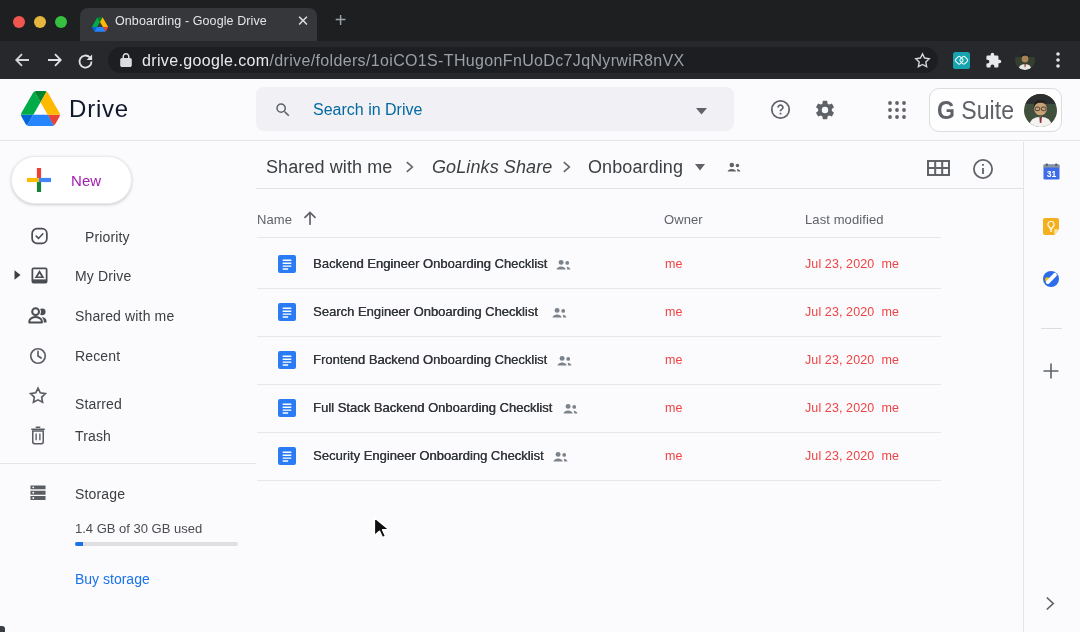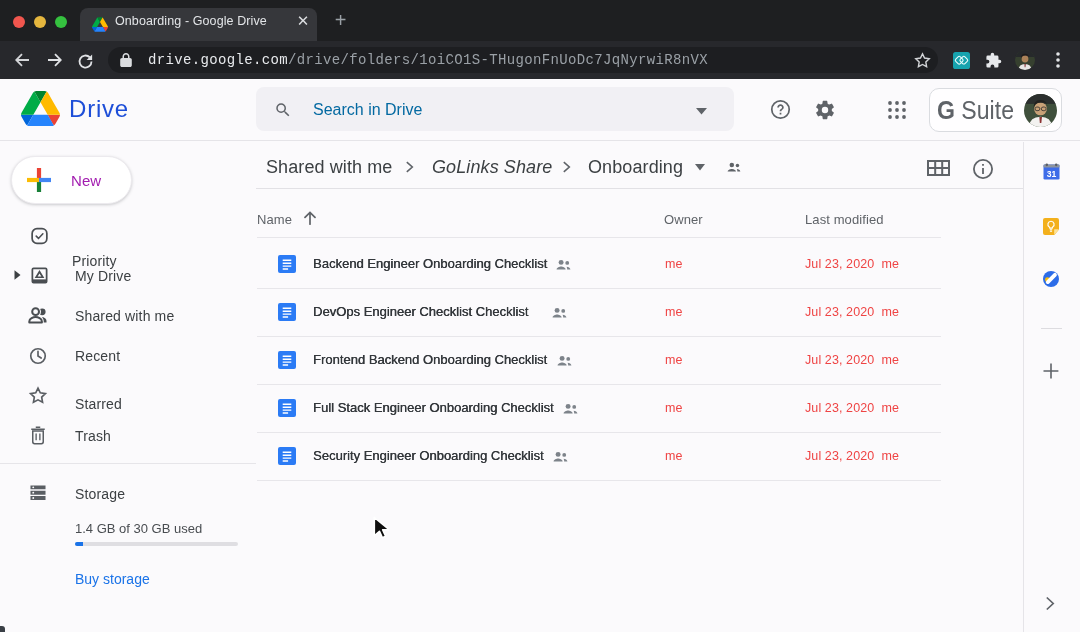--- a/index.html
+++ b/index.html
@@ -10,26 +10,26 @@
   
   #tabbar { left:0; top:0; width:1080px; height:41px; background:#1e1f21; }
   .light { width:12px; height:12px; border-radius:50%; top:16px; }
   #tab { left:80px; top:8px; width:237px; height:33px; background:#36373b; border-radius:8px 8px 0 0; }
   #tabtitle { left:115px; top:14px; font-size:12.5px; color:#e3e5e8; letter-spacing:0.1px; }
   #tabx { left:295px; top:13px; width:16px; height:16px; color:#dcdee1; font-size:15px; line-height:16px; text-align:center; }
   #newtab { left:332px; top:12px; width:17px; height:17px; color:#9aa0a6; font-size:20px; line-height:17px; text-align:center; font-weight:400; }
 
   #toolbar { left:0; top:41px; width:1080px; height:38px; background:#27282c; }
   #urlpill { left:108px; top:47px; width:830px; height:26px; background:#1d1e21; border-radius:13px; }
-  #urltext { left:148px; top:52px; font-size:14px; color:#e8eaed; white-space:nowrap; letter-spacing:0.35px;font-family:Liberation Mono, monospace; }
+  #urltext { left:142px; top:52px; font-size:16px; color:#e8eaed; white-space:nowrap; letter-spacing:0.35px; }
   #urltext span { color:#9aa0a6; }
 
   
   #dheader { left:0; top:79px; width:1080px; height:62px; background:#fbfafc; border-bottom:1px solid #e5e4e8; }
-  #drivename { left:69px; top:95px; font-size:24px; color:#1d4ed8; letter-spacing:0.8px; }
+  #drivename { left:69px; top:95px; font-size:24px; color:#0f172a; letter-spacing:0.8px; }
   #searchbar { left:256px; top:87px; width:478px; height:44px; background:#f1f0f4; border-radius:8px; }
   #searchph { left:313px; top:101px; font-size:16px; color:#0369a1; }
   #gsuite { left:929px; top:88px; width:133px; height:44px; border:1px solid #dadce0; border-radius:10px; background:#fffeff; }
 
   
   #newbtn { left:11px; top:156px; width:121px; height:48px; background:#fff; border:1px solid #eceaee; border-radius:24px; box-shadow:0 1px 3px rgba(60,64,67,0.25); }
   #newlabel { left:71px; top:172px; font-size:15px; color:#a21caf; letter-spacing:0.1px; }
   .navlabel { font-size:14px; color:#3c4043; font-weight:500; letter-spacing:0.15px; }
   #sidediv { left:0px; top:463px; width:256px; height:1px; background:#e6e5e9; }
   #storagetext { left:75px; top:521px; font-size:13px; color:#494d51; }
@@ -72,21 +72,21 @@
 <div id="drivename" class="abs">Drive</div>
 <div id="searchbar" class="abs"></div>
 <div id="searchph" class="abs">Search in Drive</div>
 <div id="gsuite" class="abs"></div>
 <svg class="abs" style="left:937px; top:95px;" width="82" height="30" viewBox="0 0 82 30">
     <text x="0" y="23.5" font-family="Liberation Sans" font-size="25.5" fill="#5f6368" textLength="77" lengthAdjust="spacingAndGlyphs"><tspan font-weight="bold">G</tspan> Suite</text>
   </svg>
 
 <div id="newbtn" class="abs"></div>
 <div id="newlabel" class="abs">New</div>
-<div class="abs navlabel" style="left:72px; top:229px;margin-top:24px;">Priority</div>
+<div class="abs navlabel" style="left:85px; top:229px;">Priority</div>
 <div class="abs navlabel" style="left:75px; top:268px;">My Drive</div>
 <div class="abs navlabel" style="left:75px; top:308px;">Shared with me</div>
 <div class="abs navlabel" style="left:75px; top:348px;">Recent</div>
 <div class="abs navlabel" style="left:75px; top:396px;">Starred</div>
 <div class="abs navlabel" style="left:75px; top:428px;">Trash</div>
 <div id="sidediv" class="abs"></div>
 <div class="abs navlabel" style="left:75px; top:486px;">Storage</div>
 <div id="storagetext" class="abs">1.4 GB of 30 GB used</div>
 <div id="storagebar" class="abs"></div>
 <div id="storagefill" class="abs"></div>
@@ -107,23 +107,23 @@
 <div class="abs colhead" style="left:664px; font-weight:400;">Owner</div>
 <div class="abs colhead" style="left:805px; font-weight:400;">Last modified</div>
 <div class="abs tline" style="top:237px;"></div>
 <div class="abs tline" style="top:288px;"></div>
 <div class="abs tline" style="top:336px;"></div>
 <div class="abs tline" style="top:384px;"></div>
 <div class="abs tline" style="top:432px;"></div>
 <div class="abs tline" style="top:480px;"></div>
 
 <div class="abs fname" style="left:313px; top:256px;">Backend Engineer Onboarding Checklist</div>
-<div class="abs fname" style="left:313px; top:304px;">DevOps Engineer Checklist Checklist</div>
+<div class="abs fname" style="left:313px; top:304px;">Search Engineer Onboarding Checklist</div>
 <div class="abs fname" style="left:313px; top:352px;">Frontend Backend Onboarding Checklist</div>
-<div class="abs fname" style="left:313px; top:400px;">Full Stack Engineer Onboarding Checklist</div>
+<div class="abs fname" style="left:313px; top:400px;">Full Stack Backend Onboarding Checklist</div>
 <div class="abs fname" style="left:313px; top:448px;">Security Engineer Onboarding Checklist</div>
 
 <div class="abs meta" style="left:665px; top:257px;">me</div>
 <div class="abs meta" style="left:665px; top:305px;">me</div>
 <div class="abs meta" style="left:665px; top:353px;">me</div>
 <div class="abs meta" style="left:665px; top:401px;">me</div>
 <div class="abs meta" style="left:665px; top:449px;">me</div>
 
 <div class="abs meta" style="left:805px; top:257px;">Jul 23, 2020&nbsp; me</div>
 <div class="abs meta" style="left:805px; top:305px;">Jul 23, 2020&nbsp; me</div>

